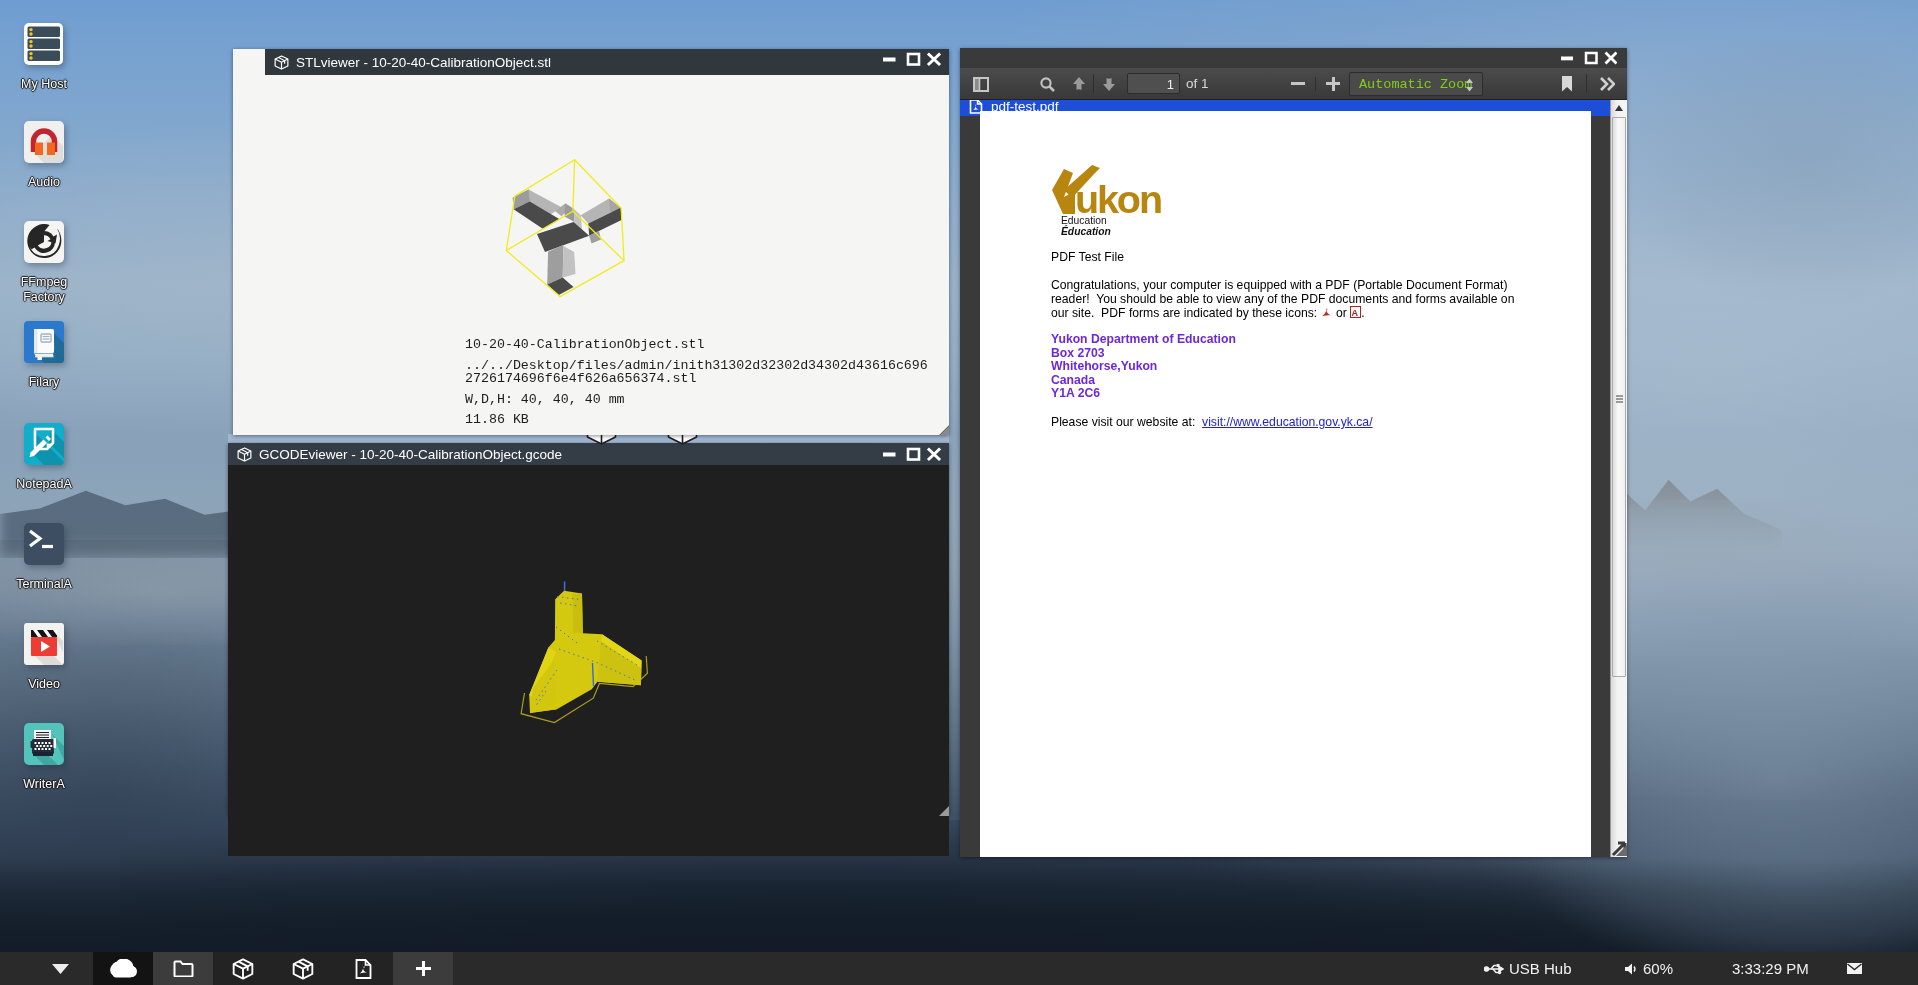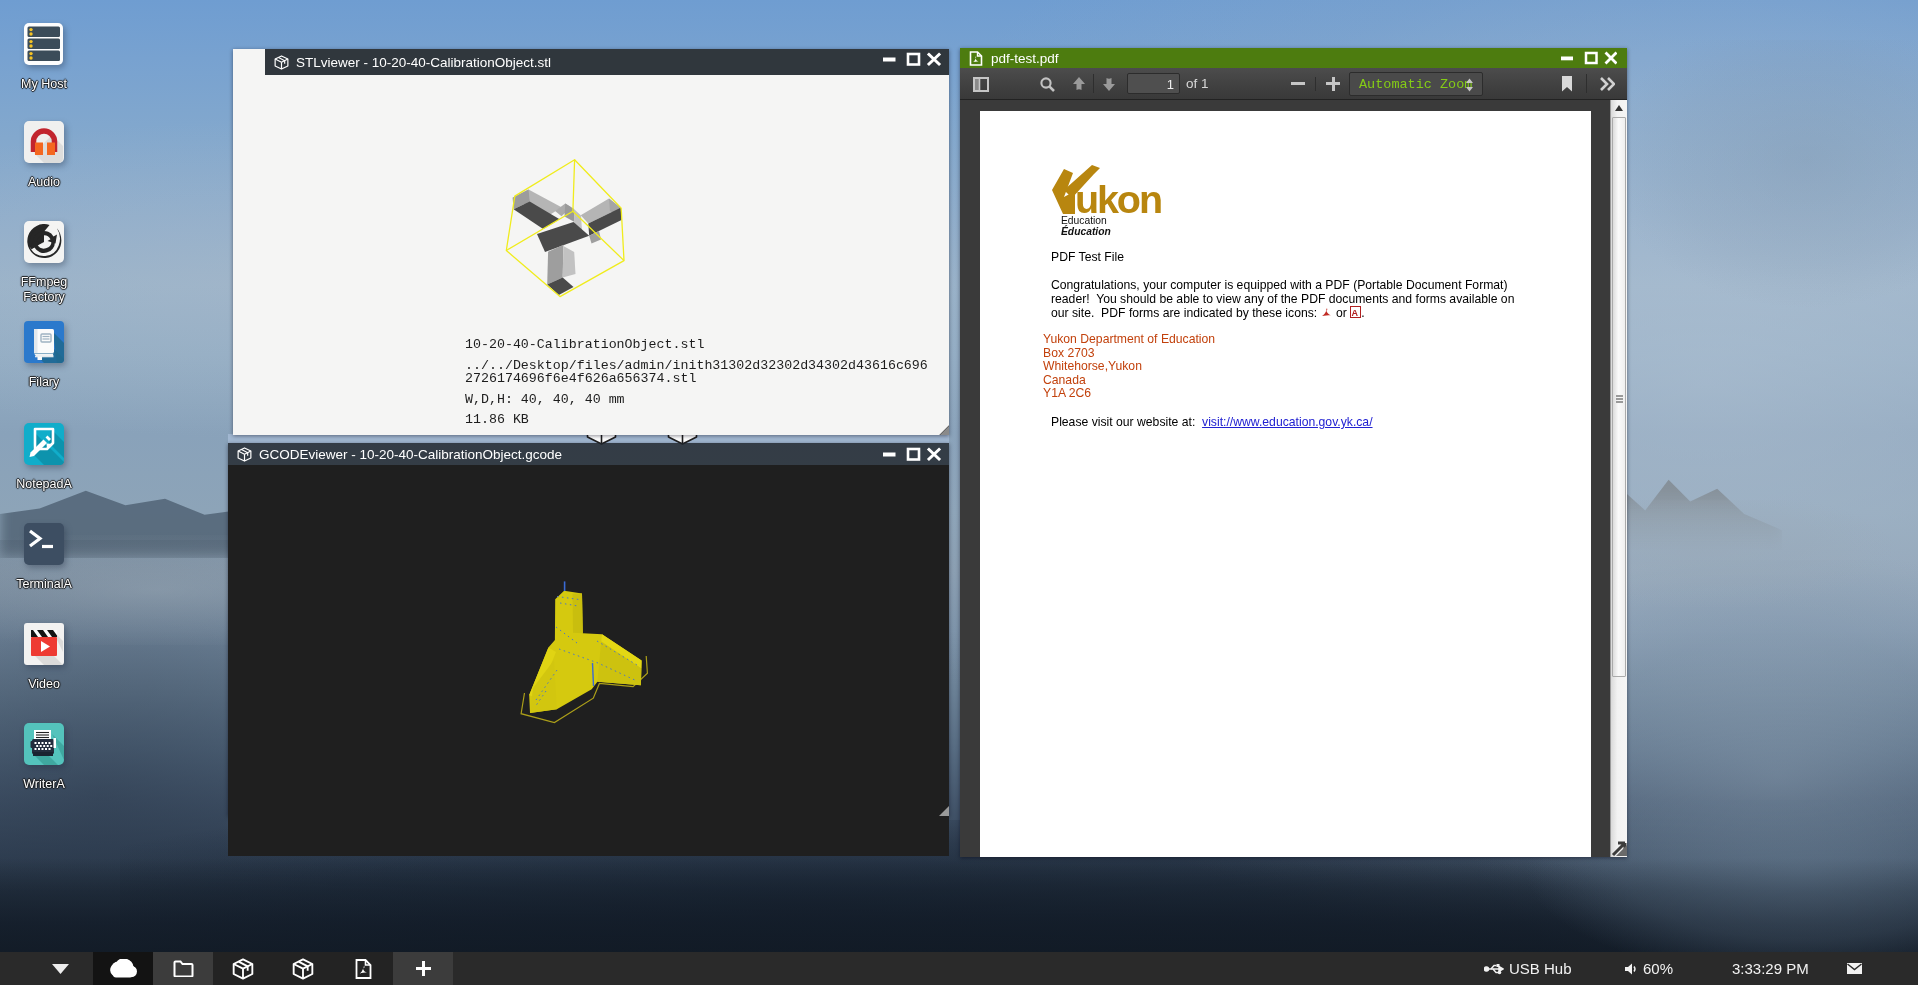--- a/index.html
+++ b/index.html
@@ -60,21 +60,21 @@
 
 .win { position:absolute; }
 .tbar { position:absolute; left:0; top:0; right:0; display:flex; align-items:center; color:#fff; }
 .tbar .ti { font-size:13.5px; white-space:nowrap; }
 
 #stlwin { left:233px; top:49px; width:716px; height:386px; background:#f5f5f4; box-shadow:0 1px 4px rgba(0,0,20,0.45); }
 #stlwin .tbar { height:26px; background:#30373d;margin-left:32px; }
 #gwin { left:228px; top:443px; width:721px; height:373px; box-shadow:0 1px 4px rgba(0,0,20,0.45); }
 #gwin .tbar { height:22px; background:rgba(30,35,41,0.8); }
 #pdfwin { left:960px; top:48px; width:667px; height:809px; background:#3a3a3a; box-shadow:0 1px 4px rgba(0,0,20,0.45); }
-#pdfwin .tbar { height:20px; background:#4d7c0f; }
+#pdfwin .tbar { height:20px; background:#1d4ed8;margin-top:48px; }
 
 .mono { font-family:"Liberation Mono", monospace; }
 
 
 #ptool { position:absolute; left:0; top:20px; width:667px; height:32px;
   background:linear-gradient(180deg,#4c4c4c,#404040 60%,#393939); border-bottom:1px solid #222; }
 
 
 #ppage { position:absolute; left:20px; top:63px; width:611px; height:746px; background:#fff; color:#000; }
 
@@ -435,21 +435,21 @@
     <div style="position:absolute;left:71px;top:167px;font-size:12.2px;color:#000;line-height:14px;width:466px;">
       Congratulations, your computer is equipped with a PDF (Portable Document Format) reader!&nbsp; You should be able to view any of the PDF documents and forms available on our site.&nbsp; PDF forms are indicated by these icons:
       <svg width="12" height="11" viewBox="0 0 12 11" style="vertical-align:-1px;">
           <path d="M1 9 c2 -1 3.5 -3 4.3 -5.5 c0.5 2 2 4 4.5 4.8 c-2.8 0 -6.3 0.2 -8.8 0.7 z M5.5 4 c-0.3 -1.2 -0.2 -2.4 0.3 -2.6 c0.7 -0.2 0.8 1.3 -0.3 2.6 z" fill="#c02a23"></path>
         </svg> or
       <svg width="11" height="12" viewBox="0 0 11 12" style="vertical-align:-1px;">
           <rect x="0.5" y="0.5" width="10" height="11" fill="#fff" stroke="#b02020"></rect>
           <text x="1.5" y="9.5" font-size="9" fill="#b02020" font-weight="bold">A</text>
         </svg>.
     </div>
-    <div style="position:absolute;left:63px;top:222px;font-size:12.2px;color:#c2410c;line-height:13.5px;">
+    <div style="position:absolute;left:71px;top:222px;font-size:12.2px;color:#6d28d9;line-height:13.5px;font-weight:bold;">
       Yukon Department of Education<br>Box 2703<br>Whitehorse,Yukon<br>Canada<br>Y1A 2C6
     </div>
     <div style="position:absolute;left:71px;top:304px;font-size:12.2px;color:#000;">Please visit our website at:&nbsp; <span style="color:#2121d2;text-decoration:underline;">visit://www.education.gov.yk.ca/</span></div>
   </div>
   <div id="pscroll">
     <svg style="position:absolute;left:3px;top:4px;" width="10" height="9" viewBox="0 0 10 9">
         <path d="M5 1 L9 7 H1 Z" fill="#333"></path>
       </svg>
     <div style="position:absolute;left:1px;top:17px;width:14px;height:560px;background:linear-gradient(90deg,#dcdcdc,#fafafa 45%,#efefef);border:1px solid #aaa;border-radius:1px;">
       <div style="position:absolute;left:3px;top:277px;width:7px;height:1.5px;background:#9a9a9a;"></div>

